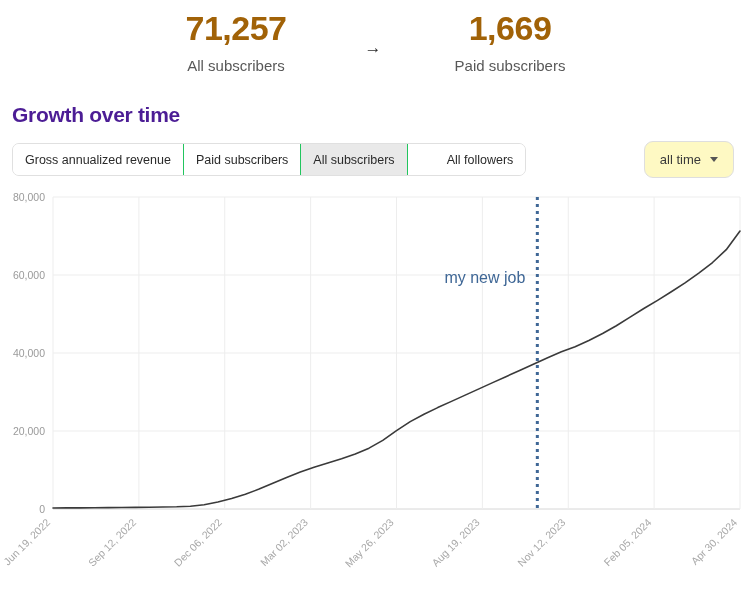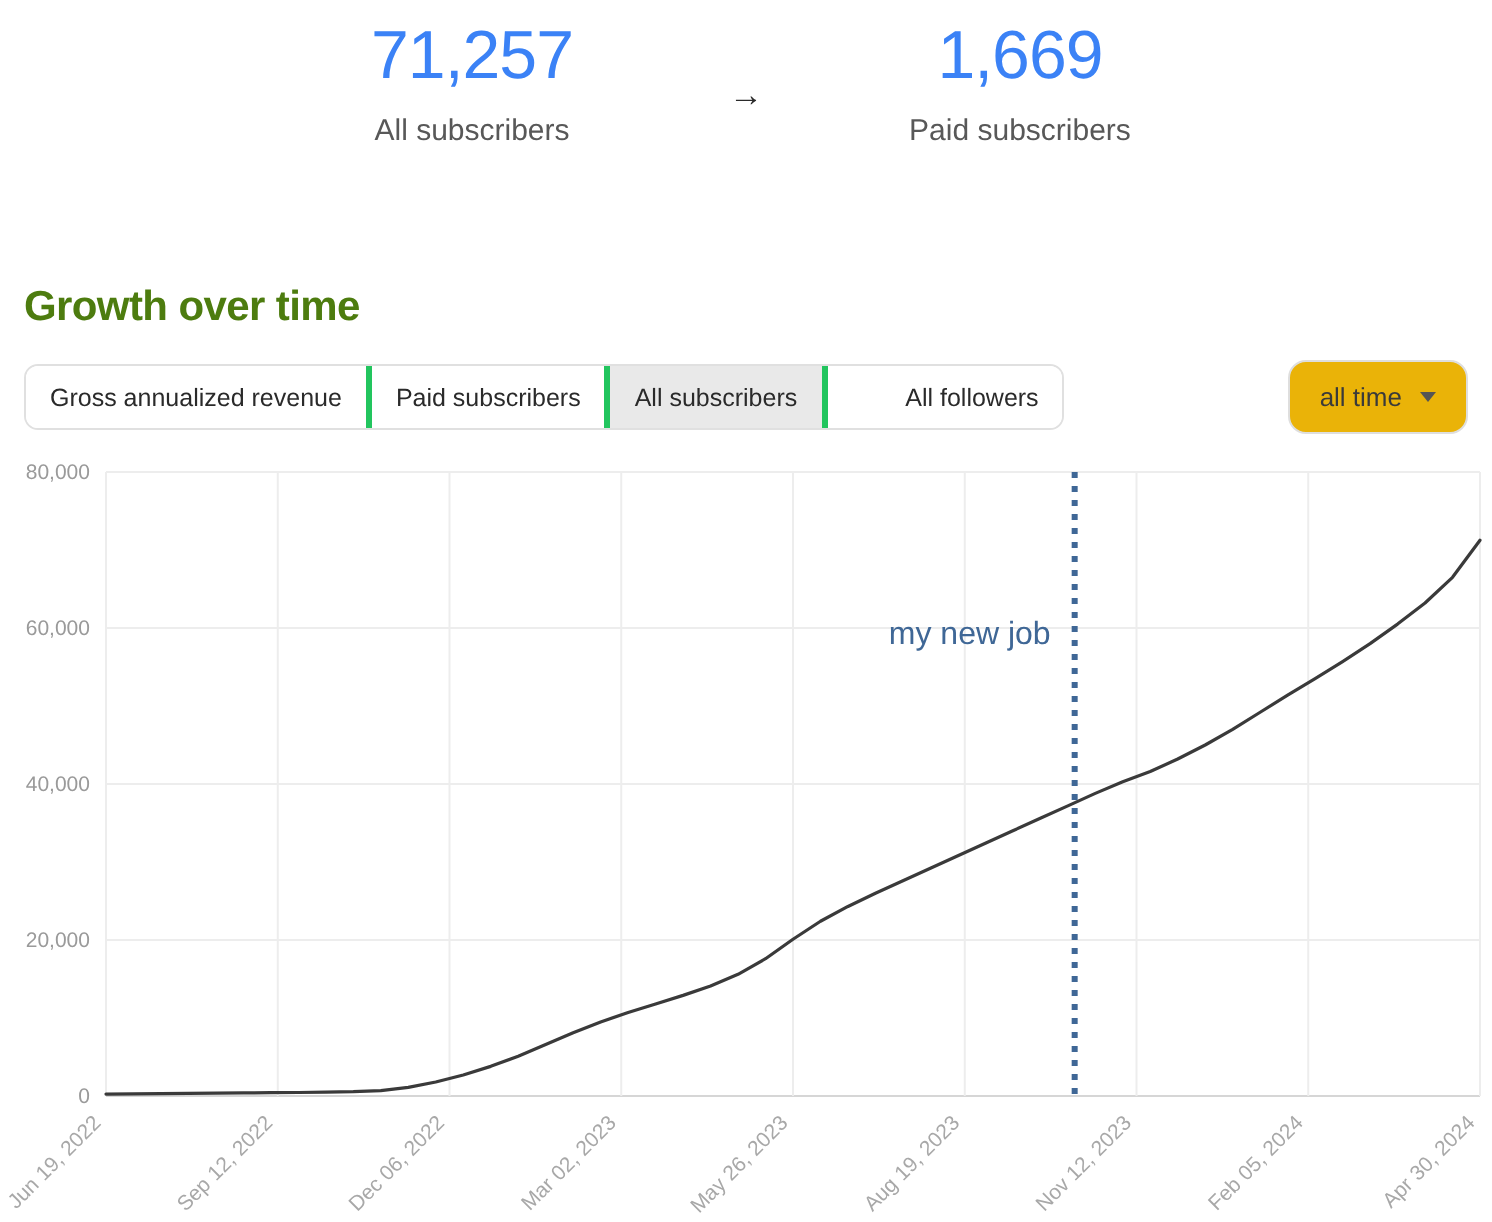--- a/index.html
+++ b/index.html
@@ -19,23 +19,23 @@
     justify-content: center;
     padding-top: 8px;
     gap: 0;
   }
   .stat-block {
     width: 190px;
     text-align: center;
   }
   .stat-value {
     font-size: 34px;
-    font-weight: normal;
+    font-weight: bold;
     letter-spacing: -0.5px;
-    color: #3b82f6;
+    color: #a16207;
     line-height: 1.18;
   }
   .stat-label {
     font-size: 15px;
     color: #585858;
     margin-top: 9px;
   }
   .stat-arrow {
     width: 84px;
     text-align: center;
@@ -43,22 +43,22 @@
     color: #2b2b2b;
     line-height: 1;
     padding-top: 31px;
   }
 
   
   .section-title {
     font-size: 21px;
     font-weight: bold;
     letter-spacing: -0.3px;
-    color: #4d7c0f;
-    margin: 68px 0 0 12px;
+    color: #4c1d95;
+    margin: 29px 0 0 12px;
   }
 
   
   .controls {
     display: flex;
     align-items: center;
     justify-content: space-between;
     margin: 14px 12px 0 12px;
   }
   .tabs {
@@ -69,36 +69,36 @@
     background: #ffffff;
     height: 33px;
   }
   .tab {
     display: flex;
     align-items: center;
     padding: 0 12px;
     font-size: 12.5px;
     color: #2a2a2a;
     background: #ffffff;
-    border-right: 3px solid #22c55e;
+    border-right: 1px solid #22c55e;
     white-space: nowrap;
     cursor: pointer;
   }
   .tab:last-child { border-right: none; padding-left: 39px; }
   .tab.active { background: #e9e9e9; }
 
   .range-select {
     display: flex;
     align-items: center;
     gap: 9px;
     height: 37px;
     padding: 0 15px;
     border: 1px solid #dedede;
     border-radius: 9px;
-    background: #eab308;
+    background: #fef9c3;
     font-size: 13px;
     color: #3a3a3a;
     cursor: pointer;
   }
   .caret {
     width: 0; height: 0;
     border-left: 4px solid transparent;
     border-right: 4px solid transparent;
     border-top: 5px solid #555;
   }

